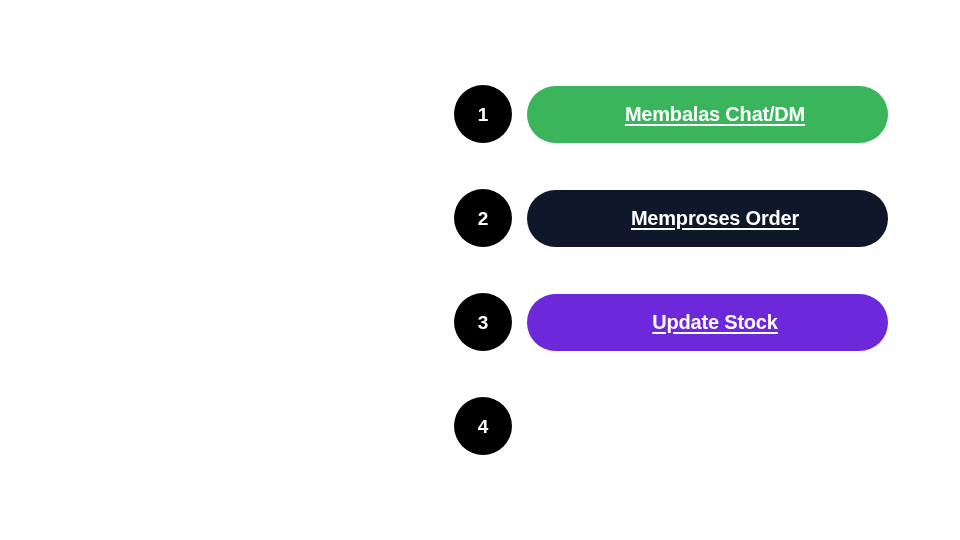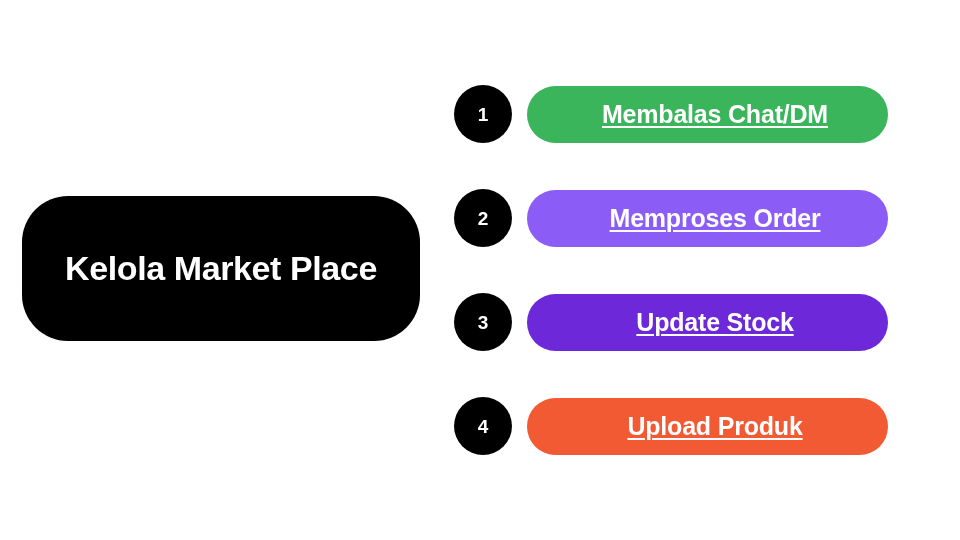--- a/index.html
+++ b/index.html
@@ -89,72 +89,66 @@
     height: 57px;
     border-radius: 29px;
     display: flex;
     align-items: center;
     justify-content: center;
     box-sizing: border-box;
     padding: 0 14px;
   }
   .step-pill-label {
     color: #ffffff;
-    font-size: 25px;
+    font-size: 20px;
     font-weight: bold;
     letter-spacing: -0.2px;
     text-decoration: underline;
     text-underline-offset: 3px;
     text-decoration-thickness: 2px;
     white-space: nowrap;
     line-height: 1;
     margin-left: 15px;
   }
 </style>
 </head>
 <body style="background: rgb(255, 255, 255);">
 
 <div id="canvas" style="background: rgb(255, 255, 255);">
 
-  <div class="headline-card" style="background: rgb(0, 0, 0);">
-    <div class="headline-text" style="color: rgb(255, 255, 255);">Kelola Market Place</div>
-  </div>
 
   <div class="steps">
 
     <div class="step-row r1">
       <div class="step-badge" style="background: rgb(0, 0, 0);">
         <span>1</span>
       </div>
       <div class="step-pill" style="background: rgb(59, 181, 92);">
         <span class="step-pill-label" style="color: rgb(255, 255, 255);">Membalas Chat/DM</span>
       </div>
     </div>
 
     <div class="step-row r2">
       <div class="step-badge" style="background: rgb(0, 0, 0);">
         <span>2</span>
       </div>
-      <div class="step-pill" style="background: #8b5cf6;">
+      <div class="step-pill" style="background: #0f172a;">
         <span class="step-pill-label" style="color: rgb(255, 255, 255);">Memproses Order</span>
       </div>
     </div>
 
     <div class="step-row r3">
       <div class="step-badge" style="background: rgb(0, 0, 0);">
         <span>3</span>
       </div>
       <div class="step-pill" style="background: #6d28d9;">
         <span class="step-pill-label" style="color: rgb(255, 255, 255);">Update Stock</span>
       </div>
     </div>
 
     <div class="step-row r4">
       <div class="step-badge" style="background: rgb(0, 0, 0);">
         <span>4</span>
       </div>
-      <div class="step-pill" style="background: rgb(241, 90, 51);">
-        <span class="step-pill-label" style="color: rgb(255, 255, 255);">Upload Produk</span>
-      </div>
     </div>
 
   </div>
 </div>
 
 </body></html>

